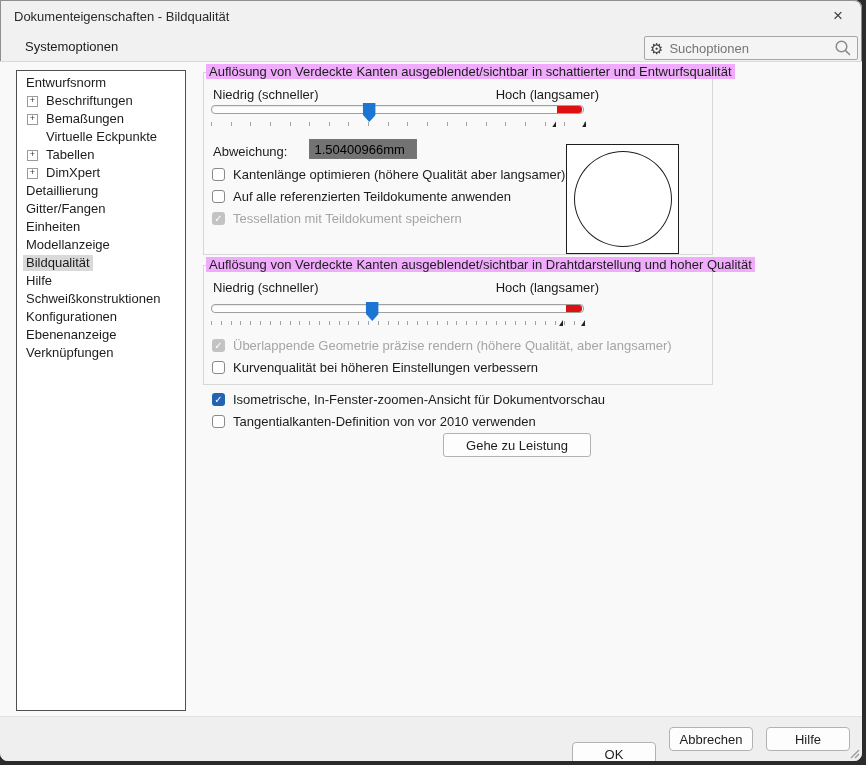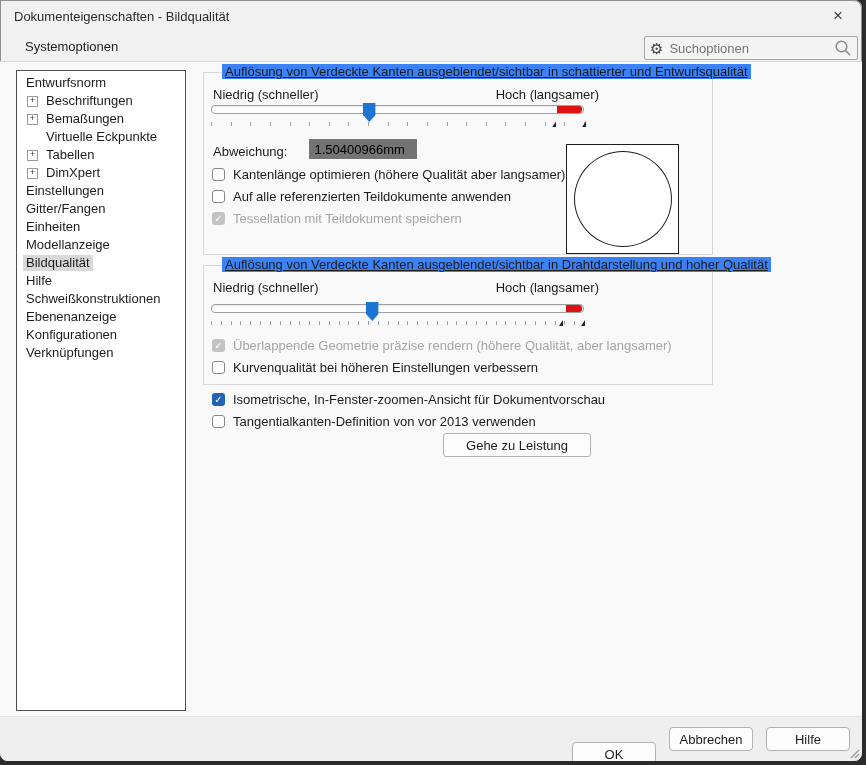--- a/index.html
+++ b/index.html
@@ -34,21 +34,21 @@
   .tree{position:absolute;left:16px;top:8px;width:170px;height:641px;background:#fff;border:1px solid #4f4f4f;box-sizing:border-box;padding-top:3px;overflow:hidden;}
   .tree-row{height:18px;display:flex;align-items:center;padding-left:6px;white-space:nowrap;}
   .tree-row.child{padding-left:10px;}
   .plus{width:9px;height:9px;border:1px solid #9a9a9a;background:#fff;color:#3c3c3c;font-size:9px;line-height:7px;text-align:center;margin-right:5px;flex:none;box-sizing:content-box;}
   .plus.none{border-color:transparent;background:transparent;}
   .tree-label{padding:0 3px;line-height:16px;}
   .tree-label.sel{background:#d9d9d9;}
   
   .main{position:absolute;left:203px;top:0;width:510px;height:655px;}
   .group{position:absolute;left:0;width:510px;border:1px solid #d7d7d7;box-sizing:border-box;}
-  .group .legend{position:absolute;top:-9px;left:18px;background:#3b82f6;padding:0 3px;white-space:nowrap;text-decoration:underline;}
+  .group .legend{position:absolute;top:-9px;left:2px;background:#f0abfc;padding:0 3px;white-space:nowrap;}
   .g1{top:10px;height:183px;}
   .g2{top:203px;height:120px;}
   .lab-low{position:absolute;left:9px;}
   .lab-high{position:absolute;right:113px;}
   .g1 .lab-low,.g1 .lab-high{top:14px;}
   .g2 .lab-low,.g2 .lab-high{top:14px;}
   
   .slider{position:absolute;left:7px;width:373px;height:26px;}
   .g1 .slider{top:32px;}
   .g2 .slider{top:38px;}
@@ -128,45 +128,45 @@
         </div>
         <div class="tree-row child">
           <span class="plus">+</span>
           <span class="tree-label">Tabellen</span>
         </div>
         <div class="tree-row child">
           <span class="plus">+</span>
           <span class="tree-label">DimXpert</span>
         </div>
         <div class="tree-row">
-          <span class="tree-label">Einstellungen</span>
+          <span class="tree-label">Detaillierung</span>
         </div>
         <div class="tree-row">
           <span class="tree-label">Gitter/Fangen</span>
         </div>
         <div class="tree-row">
           <span class="tree-label">Einheiten</span>
         </div>
         <div class="tree-row">
           <span class="tree-label">Modellanzeige</span>
         </div>
         <div class="tree-row">
           <span class="tree-label sel">Bildqualität</span>
         </div>
         <div class="tree-row">
           <span class="tree-label">Hilfe</span>
         </div>
         <div class="tree-row">
           <span class="tree-label">Schweißkonstruktionen</span>
         </div>
         <div class="tree-row">
+          <span class="tree-label">Konfigurationen</span>
+        </div>
+        <div class="tree-row">
           <span class="tree-label">Ebenenanzeige</span>
-        </div>
-        <div class="tree-row">
-          <span class="tree-label">Konfigurationen</span>
         </div>
         <div class="tree-row">
           <span class="tree-label">Verknüpfungen</span>
         </div>
       </div>
 
     <div class="main">
 
       <div class="group g1">
         <span class="legend">Auflösung von Verdeckte Kanten ausgeblendet/sichtbar in schattierter und Entwurfsqualität</span>
@@ -290,21 +290,21 @@
           </div>
       </div>
 
       <div class="extras cbx-col" style="position:absolute;">
           <div class="cbx-row">
             <span class="cbx checked">✓</span>
             <span class="cbx-label">Isometrische, In-Fenster-zoomen-Ansicht für Dokumentvorschau</span>
           </div>
           <div class="cbx-row">
             <span class="cbx unchecked"></span>
-            <span class="cbx-label">Tangentialkanten-Definition von vor 2013 verwenden</span>
+            <span class="cbx-label">Tangentialkanten-Definition von vor 2010 verwenden</span>
           </div>
         </div>
 
       <button class="go-btn">Gehe zu Leistung</button>
 
     </div>
   </div>
 
   <div class="footer">
     <button class="btn btn-ok">OK</button>

